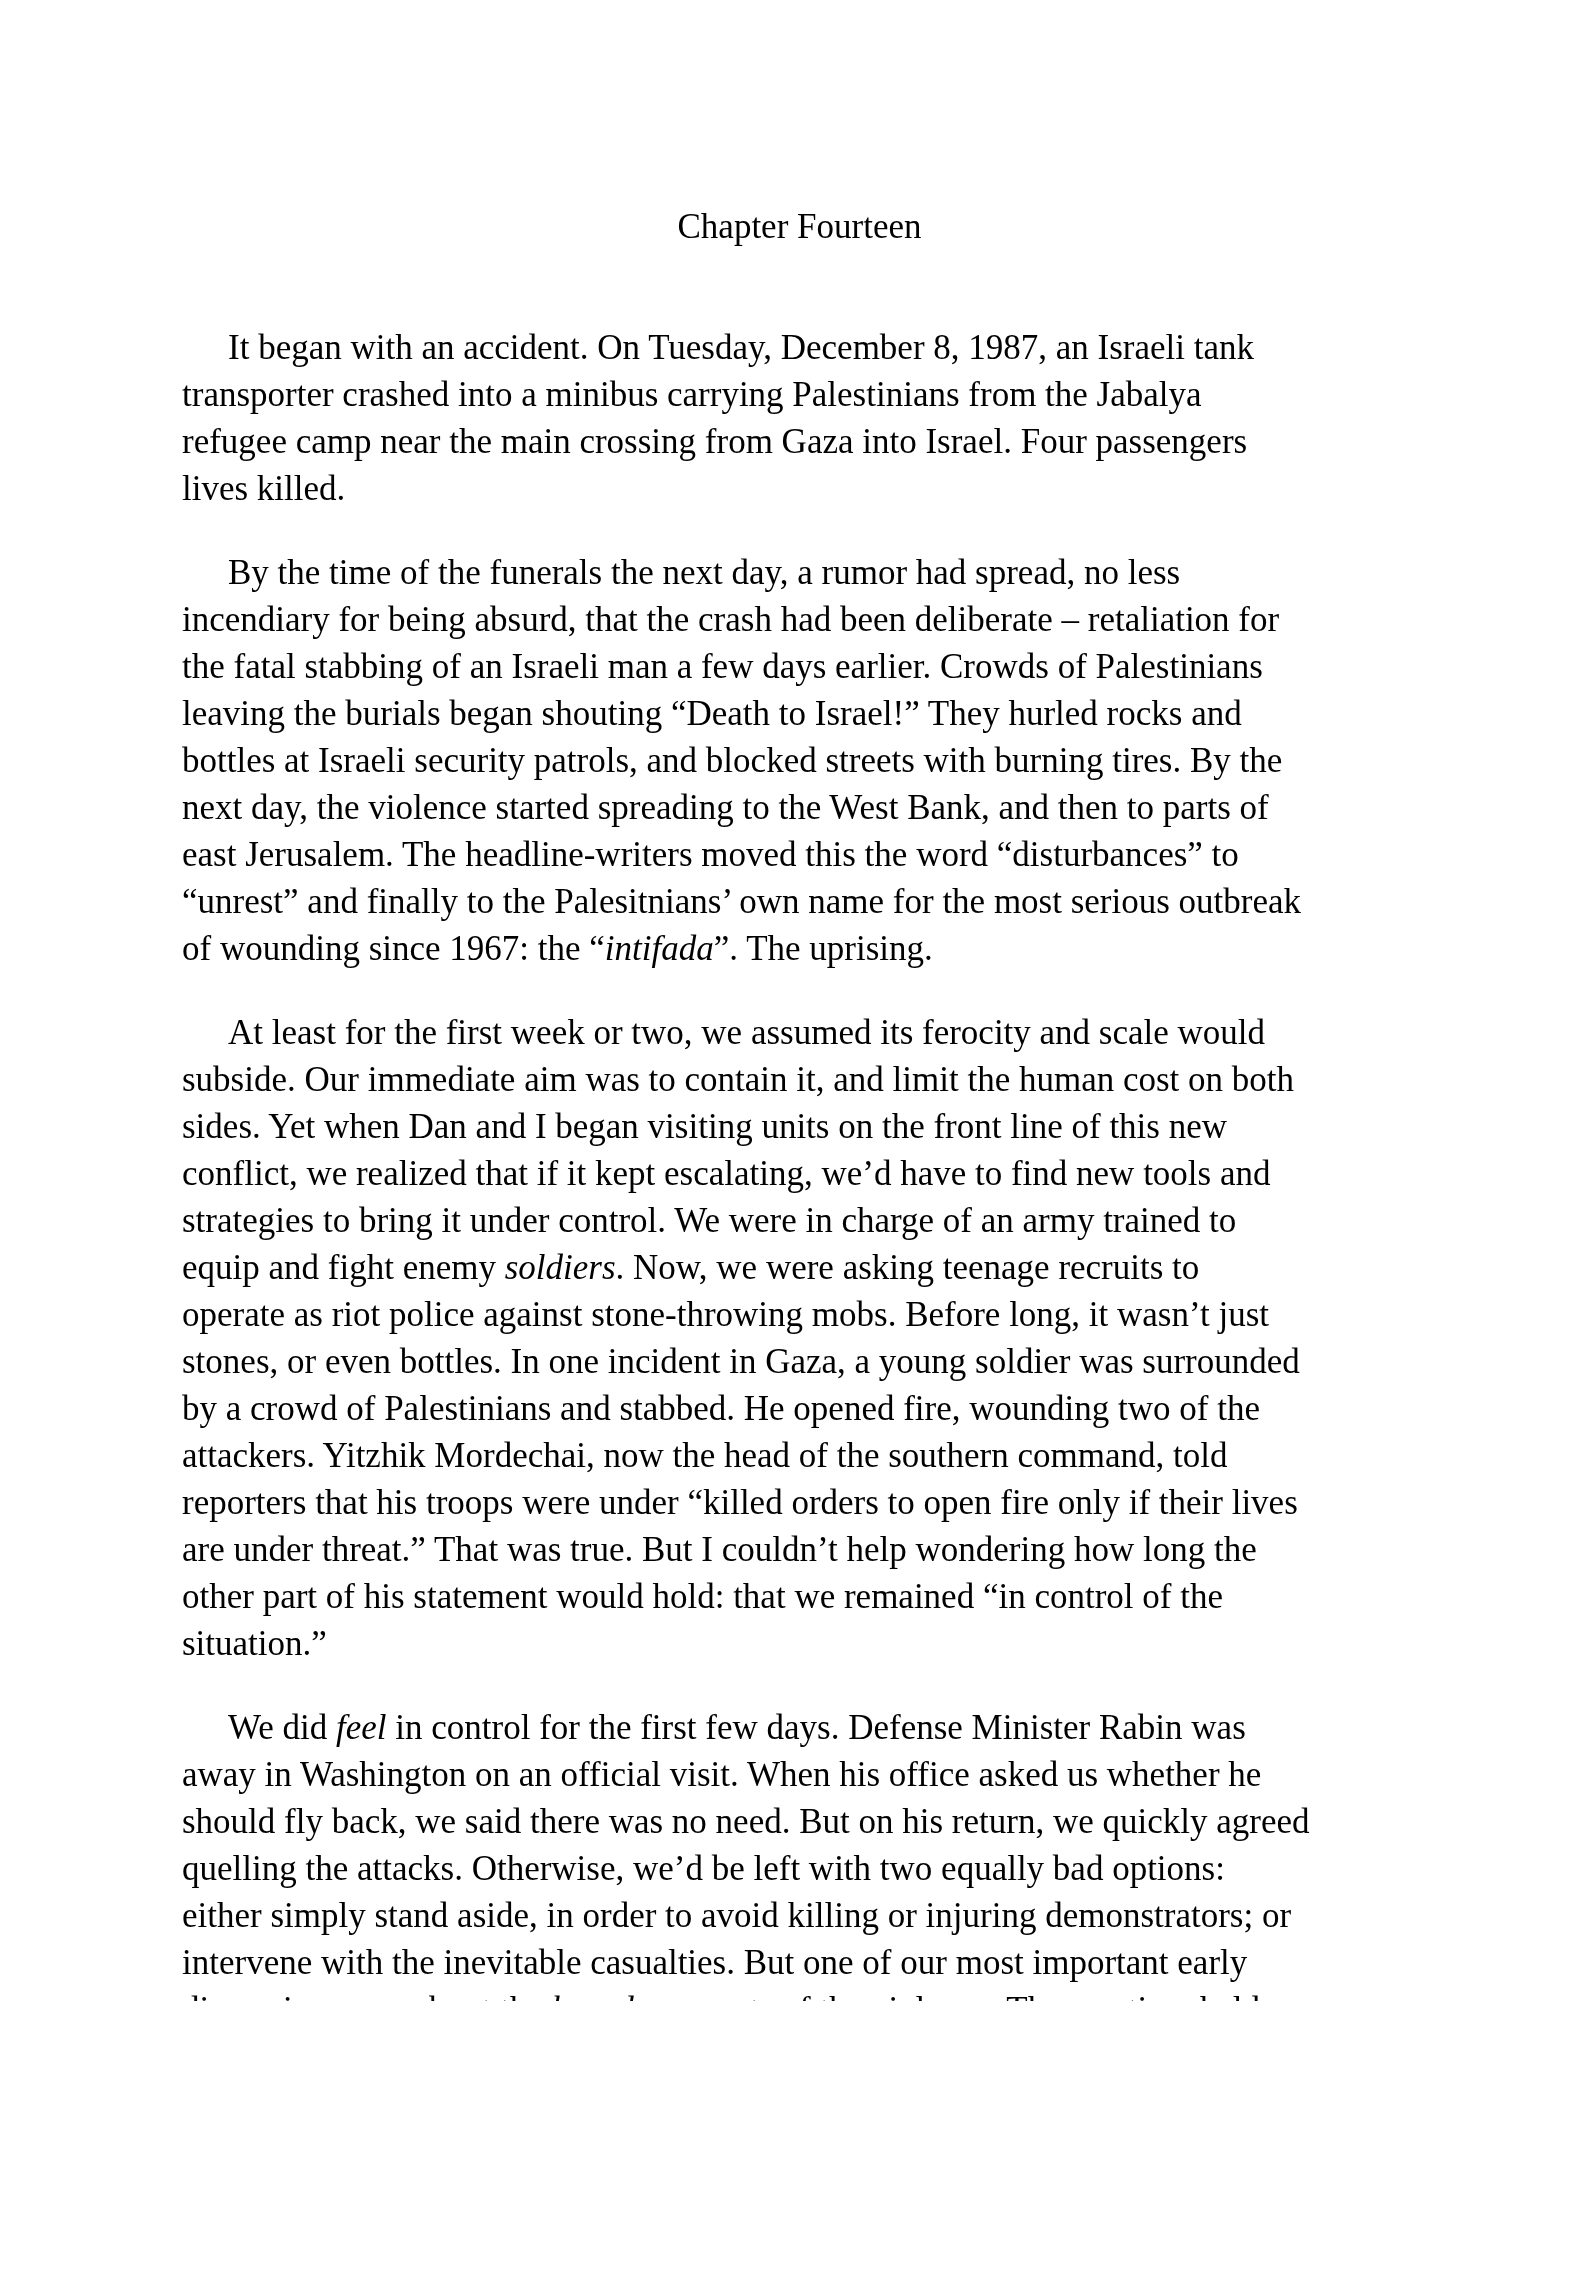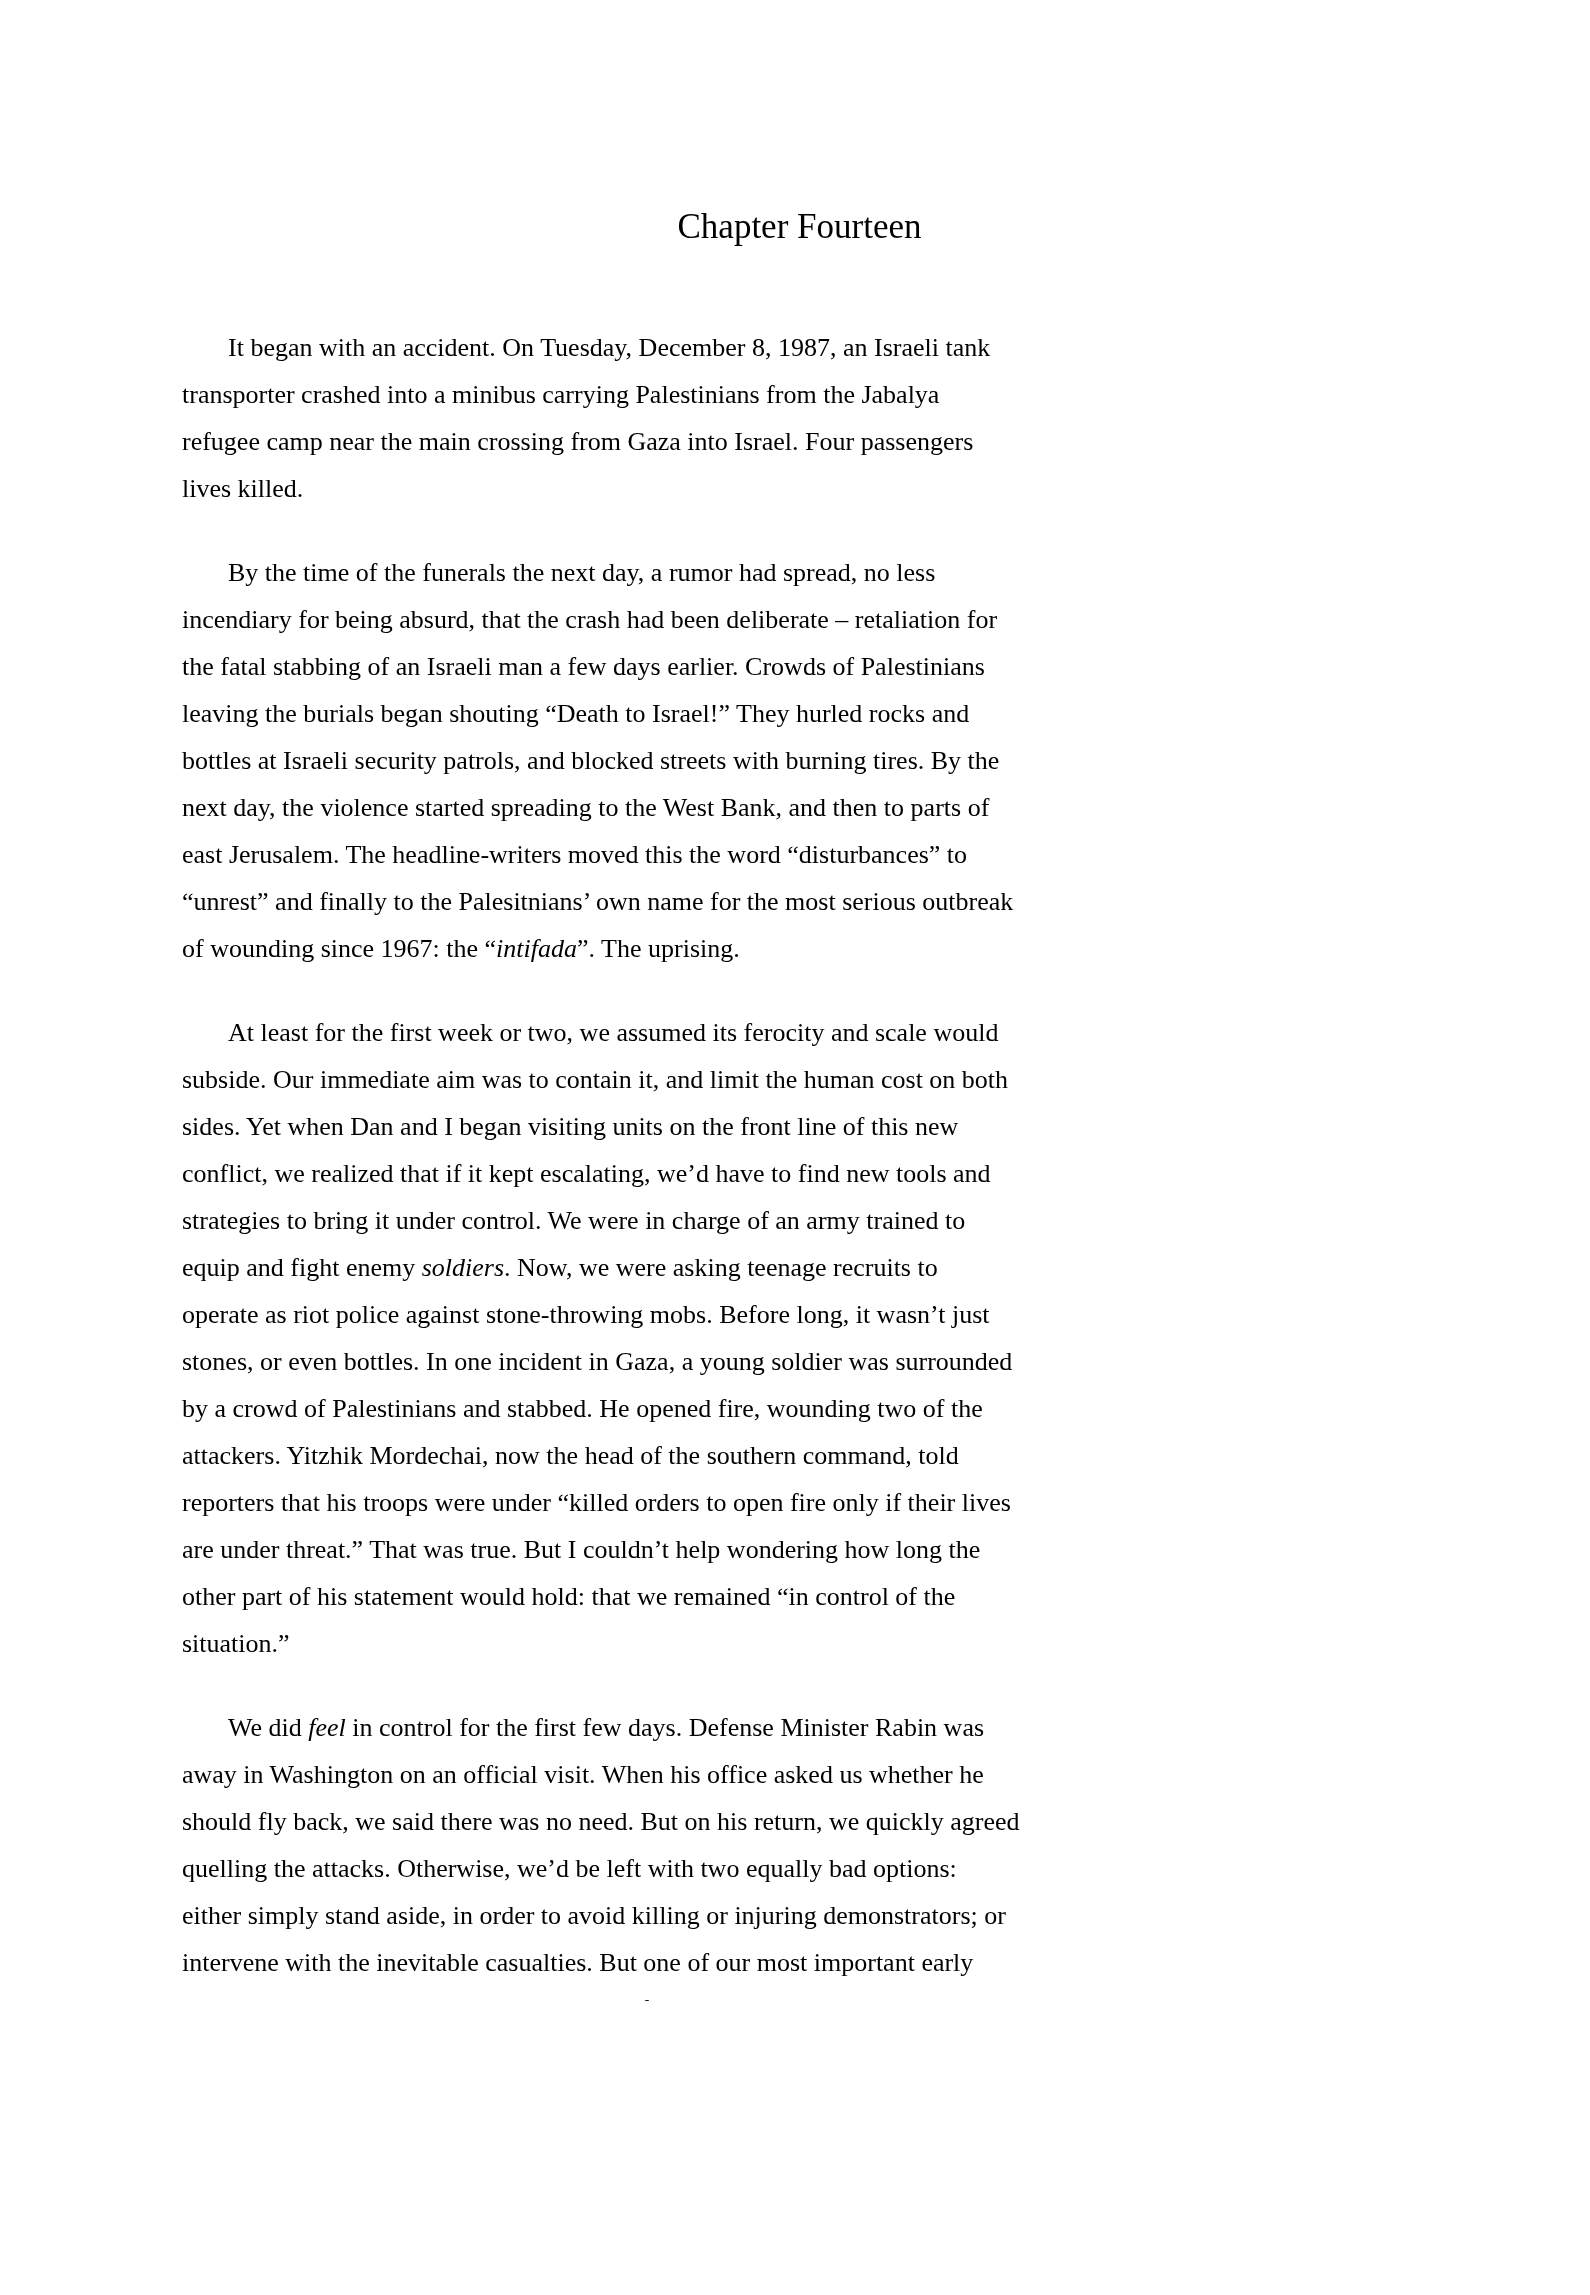--- a/index.html
+++ b/index.html
@@ -34,21 +34,21 @@
     line-height: 47px;
     text-align: center;
     font-family: "Liberation Serif", serif;
   }
   .body-text {
     margin-top: 0;
   }
   .para {
     margin: 0;
     margin-top: 37px;
-    font-size: 26px;
+    font-size: 35px;
     line-height: 47px;
   }
   .para.first {
     margin-top: 74px;
   }
   .line {
     display: block;
     white-space: pre-wrap;
   }
   .para .line:first-child {

